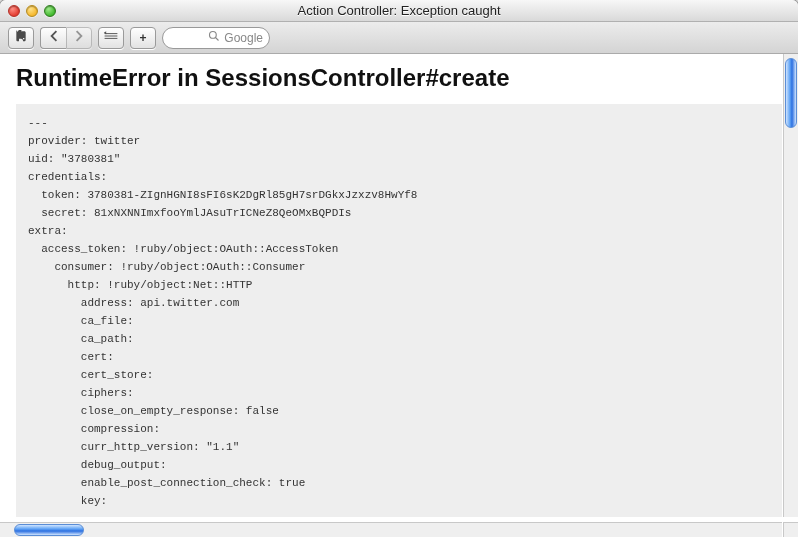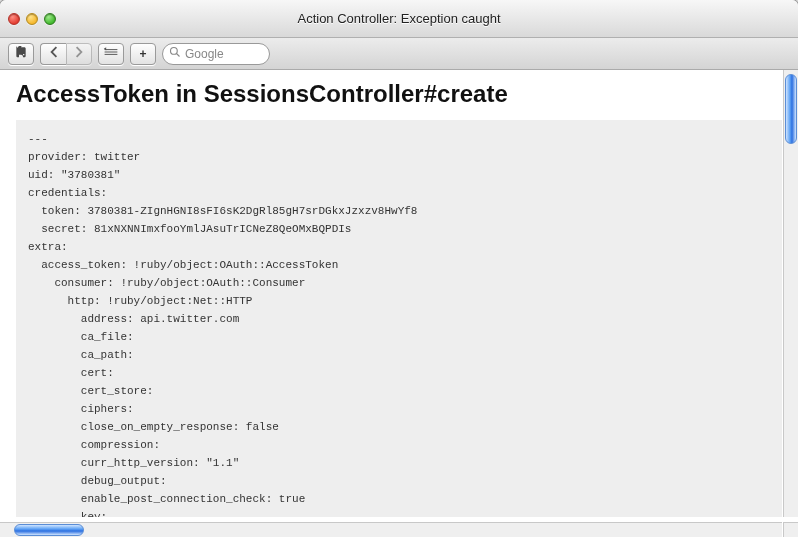--- a/index.html
+++ b/index.html
@@ -14,21 +14,21 @@
 .window {
   width: 798px;
   height: 537px;
   background: #ededed;
   border-radius: 6px 6px 0 0;
   display: flex;
   flex-direction: column;
   box-shadow: 0 0 0 1px #999;
 }
 .titlebar {
-  height: 38px;
+  height: 22px;
   background: linear-gradient(#f7f7f7, #d9d9d9);
   border-bottom: 1px solid #b0b0b0;
   display: flex;
   align-items: center;
   position: relative;
   border-radius: 6px 6px 0 0;
 }
 .traffic-lights { display: flex; gap: 6px; padding-left: 8px; }
 .tl { width: 12px; height: 12px; border-radius: 50%; box-shadow: inset 0 1px 1px rgba(0,0,0,.3), 0 1px 0 rgba(255,255,255,.4); }
 .tl-close { background: radial-gradient(circle at 35% 30%, #ff8e84, #e33e32 70%); border:1px solid #b43027;}
@@ -88,20 +88,21 @@
   width: 108px;
   height: 22px;
   background: #fff;
   border: 1px solid #999;
   border-radius: 11px;
   display: flex;
   align-items: center;
   padding: 0 6px;
   font-size: 12px;
   color: #888;
+  justify-content: flex-end;
 }
 .searchbox svg { width: 12px; height: 12px; margin-right: 4px; fill: #888; flex-shrink: 0; }
 .viewport {
   flex: 1;
   background: #fff;
   position: relative;
   overflow: hidden;
 }
 .content {
   position: absolute;
@@ -229,21 +230,21 @@
             <circle cx="6.5" cy="6.5" r="4.5" stroke="#888" stroke-width="1.5" fill="none"></circle>
             <line x1="10" y1="10" x2="14" y2="14" stroke="#888" stroke-width="1.5"></line>
           </svg>
       </span>
       <span>Google</span>
     </div>
   </div>
 
   <div class="viewport">
     <div class="content">
-      <h1 class="err-heading">AccessToken in SessionsController#create</h1>
+      <h1 class="err-heading">RuntimeError in SessionsController#create</h1>
       <pre class="err-body" id="err-body">---
 provider: twitter
 uid: "3780381"
 credentials:
   token: 3780381-ZIgnHGNI8sFI6sK2DgRl85gH7srDGkxJzxzv8HwYf8
   secret: 81xNXNNImxfooYmlJAsuTrICNeZ8QeOMxBQPDIs
 extra:
   access_token: !ruby/object:OAuth::AccessToken
     consumer: !ruby/object:OAuth::Consumer
       http: !ruby/object:Net::HTTP

